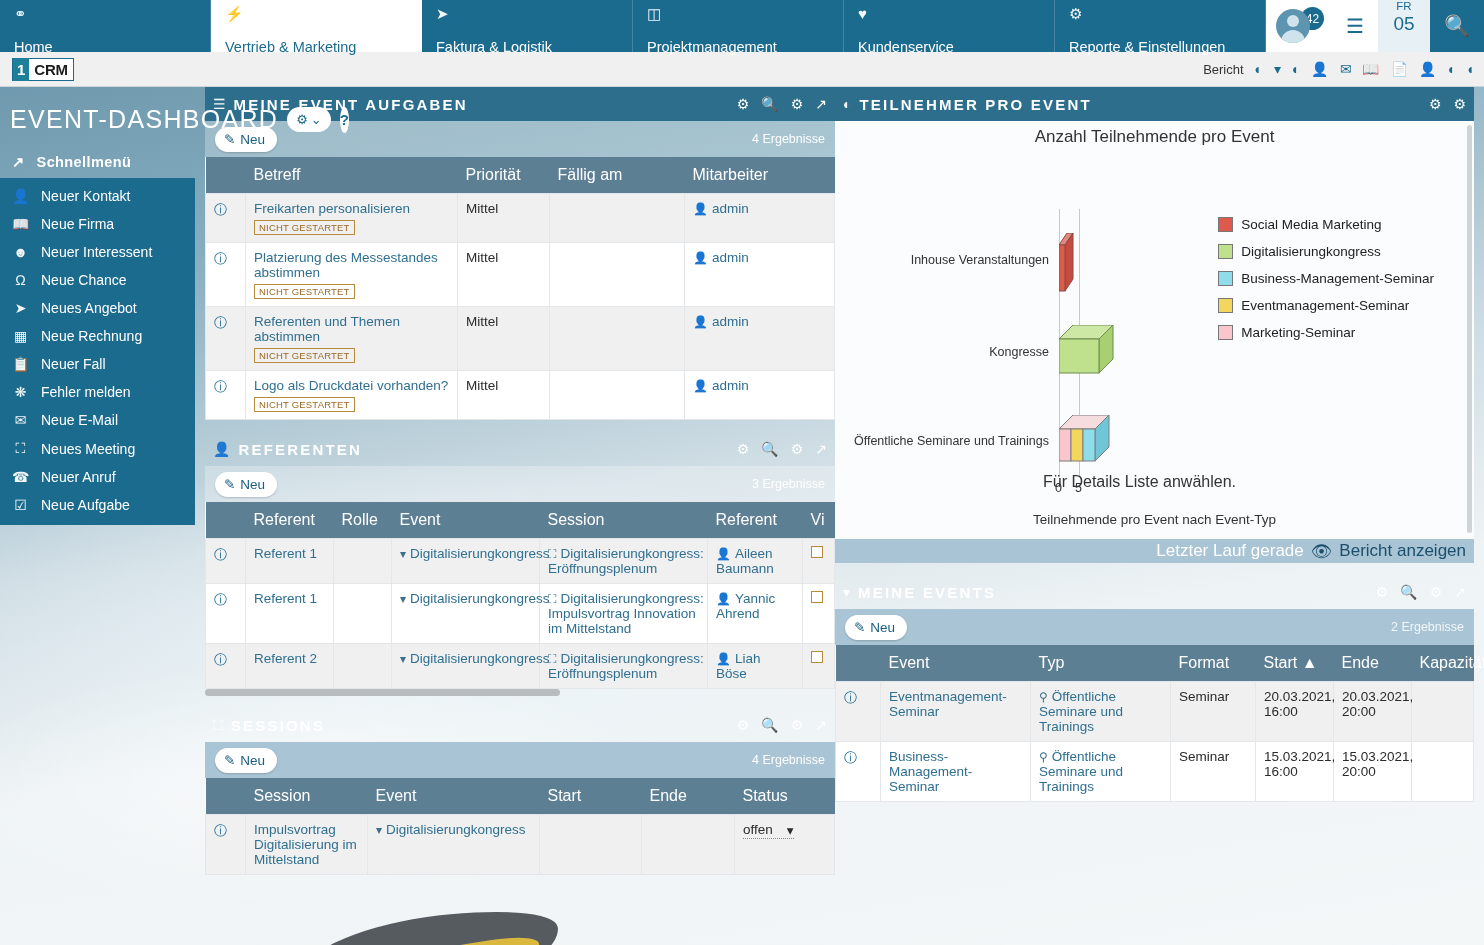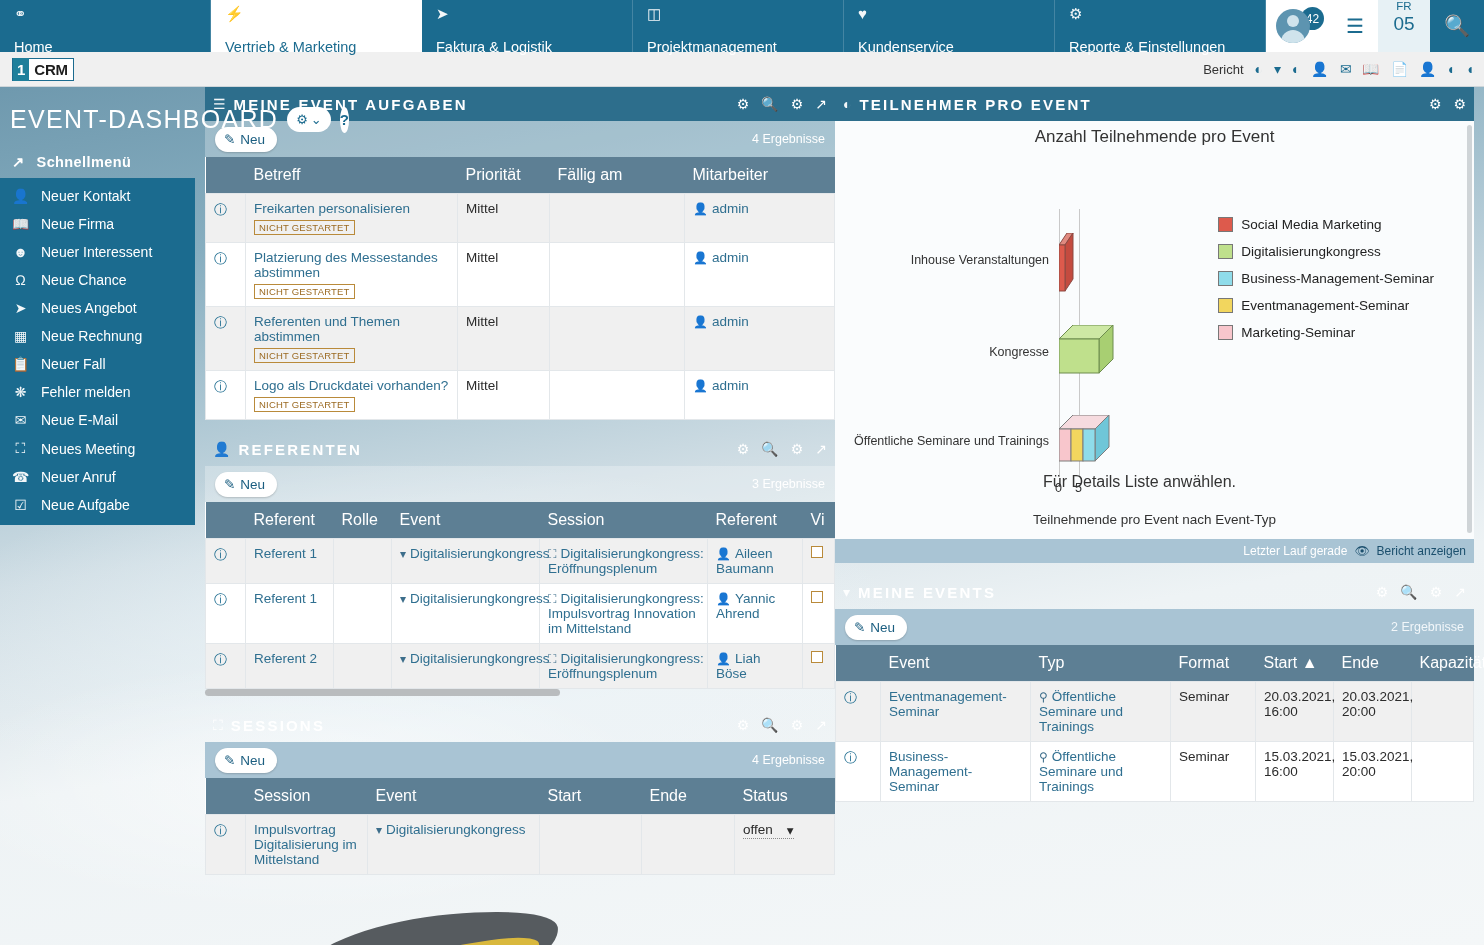--- a/index.html
+++ b/index.html
@@ -104,21 +104,21 @@
   .chartbox{background:#fafcfd;height:418px;position:relative;overflow:hidden;}
   .chart-title{text-align:center;font-size:17px;color:#333;padding-top:6px;}
   .chart-foot{text-align:center;font-size:13.5px;color:#333;position:absolute;bottom:12px;width:100%;}
   .chart-hint{position:absolute;left:208px;bottom:48px;font-size:16px;color:#333;}
   .axisline{position:absolute;width:1px;background:#c9c9c9;top:88px;height:268px;}
   .barlabel{position:absolute;font-size:12.5px;color:#333;text-align:right;}
   .tick{position:absolute;font-size:12.5px;color:#333;top:360px;}
   .legend{position:absolute;right:40px;top:96px;display:flex;flex-direction:column;gap:12px;}
   .legend .li{display:flex;align-items:center;gap:8px;font-size:13.5px;color:#222;}
   .legend .sw{width:15px;height:15px;border:1px solid #777;}
-  .rpt-foot{background:#a9c4d4;height:24px;display:flex;align-items:center;justify-content:flex-end;gap:7px;padding-right:8px;font-size:12px;color:#fff;}
+  .rpt-foot{background:#a9c4d4;height:24px;display:flex;align-items:center;justify-content:flex-end;gap:7px;padding-right:8px;font-size:17px;color:#fff;}
   .rpt-foot .rl{color:#1b4f6d;cursor:pointer;}
   .scrolly{position:absolute;right:2px;top:4px;width:5px;height:408px;background:#cfd4d7;border-radius:3px;}
 
   .bar3d{position:absolute;}
 </style>
 </head>
 <body>
 
 <div class="topnav">
   <div class="mod">

